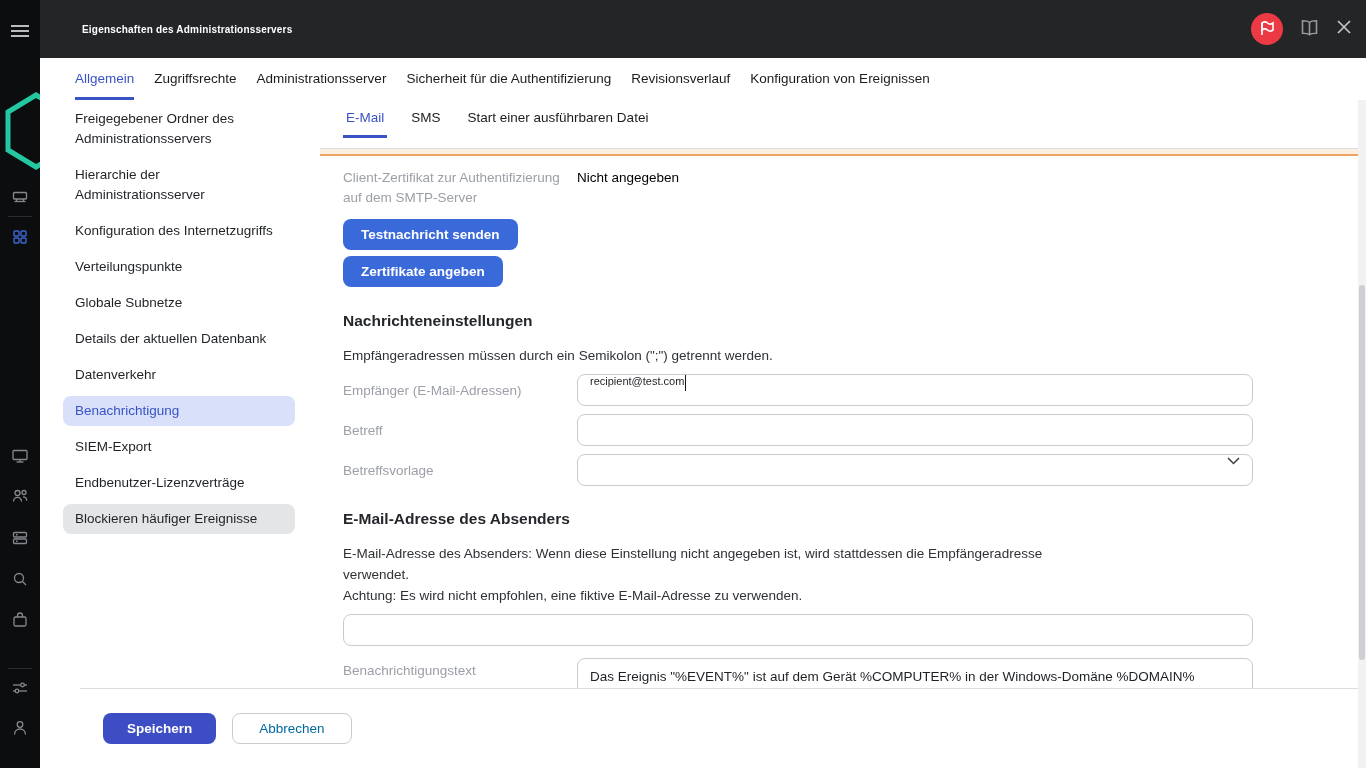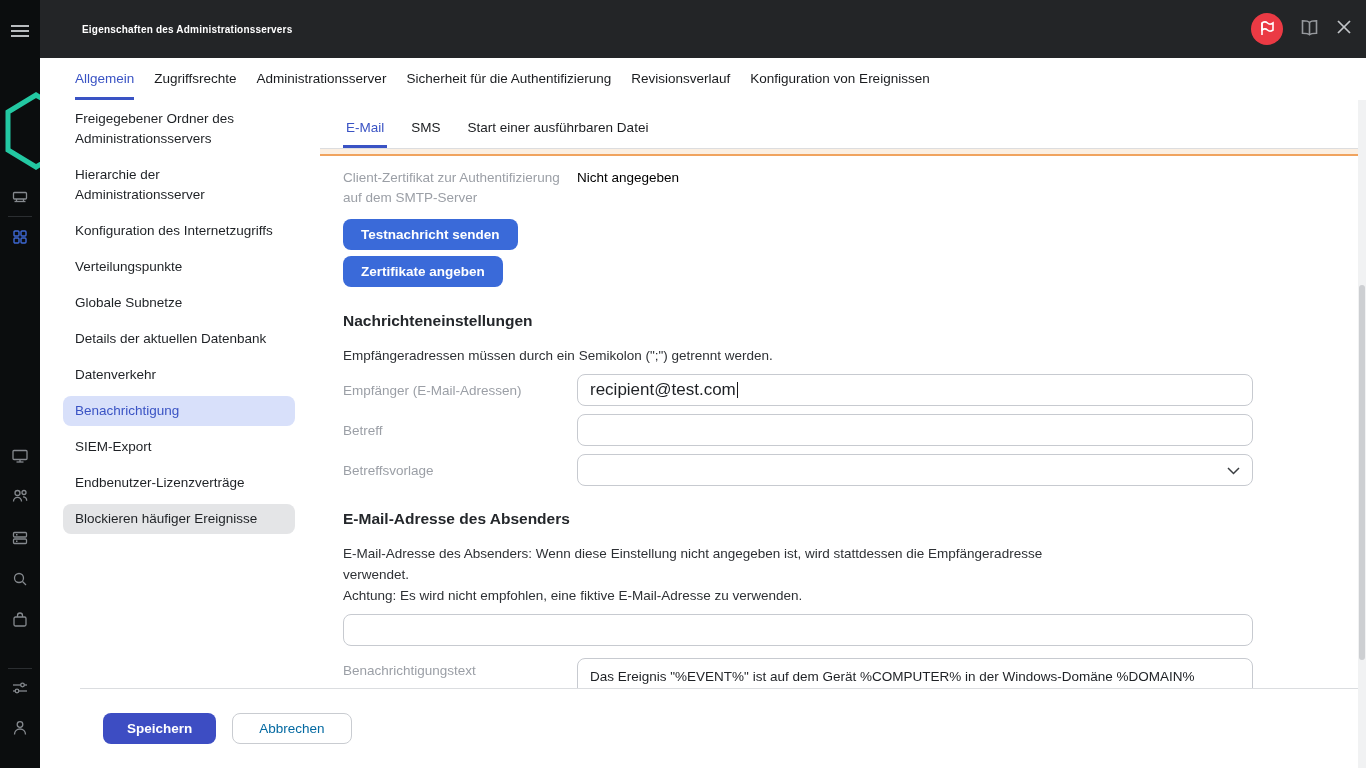--- a/index.html
+++ b/index.html
@@ -25,21 +25,21 @@
 
   
   .bodyarea { position:absolute; top:100px; left:0; right:0; bottom:80px; overflow:hidden; background:#FFFFFF; }
 
   .sidenav { position:absolute; left:23px; top:4px; width:232px; }
   .nav-item { padding:5px 12px; margin-bottom:6px; font-size:13.5px; line-height:20px; color:#1E2125; border-radius:8px; cursor:pointer; }
   .nav-item.selected { background:#D8E0FA; color:#3A53C4; }
   .nav-item.hovered { background:#E4E5E7; }
 
   .content { position:absolute; left:280px; top:0; right:0; bottom:0; }
-  .subtabs { display:flex; gap:21px; padding-left:23px; height:49px; align-items:flex-end; border-bottom:1px solid #DCDDDF; }
+  .subtabs { display:flex; gap:21px; padding-left:23px; height:49px; align-items:center; border-bottom:1px solid #DCDDDF; }
   .subtab { font-size:13.5px; color:#1A1C1F; padding:0 3px 10px 3px; border-bottom:3px solid transparent; cursor:pointer; white-space:nowrap; }
   .subtab.active { color:#3A53C4; border-bottom-color:#3A53C4; }
 
   .warning-strip { height:7px; background:#FBEFE2; border-bottom:2px solid #F0A35E; margin-right:8px; }
 
   .scrollcontent { position:absolute; top:57px; left:23px; right:30px; bottom:0; overflow:hidden; }
 
   .cert-row { display:grid; grid-template-columns:234px 1fr; padding-top:11px; font-size:13.5px; line-height:20px; }
   .label-grey { color:#9B9FA6; max-width:220px; }
   .cert-value { color:#000000; }
@@ -49,21 +49,21 @@
   .btn-test { margin-top:11px; }
 
   h2.section { font-size:15.5px; font-weight:700; color:#24272B; margin-top:25px; line-height:18px; }
   h2.sender-h { margin-top:24px; }
   .hint { font-size:13.5px; color:#2E3135; margin-top:18px; line-height:16px; }
 
   .field-row { display:grid; grid-template-columns:234px 676px; align-items:center; margin-top:8px; }
   .field-row.first { margin-top:10px; }
   .field-label { font-size:13.5px; color:#9B9FA6; }
 
-  .textbox { height:32px; border:1px solid #C7CAD0; border-radius:8px; display:flex; align-items:center; padding:0 12px; font-size:17px; color:#1E2125; background:#FFFFFF; width:100%; font-family:inherit; }
+  .textbox { height:32px; border:1px solid #C7CAD0; border-radius:8px; display:flex; align-items:flex-start; padding:0 12px; font-size:11px; color:#1E2125; background:#FFFFFF; width:100%; font-family:inherit; }
   input.textbox { outline:none; }
   .caret { display:inline-block; width:1px; height:16px; background:#17181A; margin-left:1px; }
   .selectbox { cursor:pointer; }
   .selectbox .chev { margin-left:auto; }
 
   .para { margin-top:15px; font-size:13.5px; color:#2E3135; line-height:21px; }
   .wide-row { margin-top:8px; width:910px; }
 
   .notif-row { display:grid; grid-template-columns:234px 676px; margin-top:12px; align-items:start; }
   .notif-label { padding-top:5px; }

